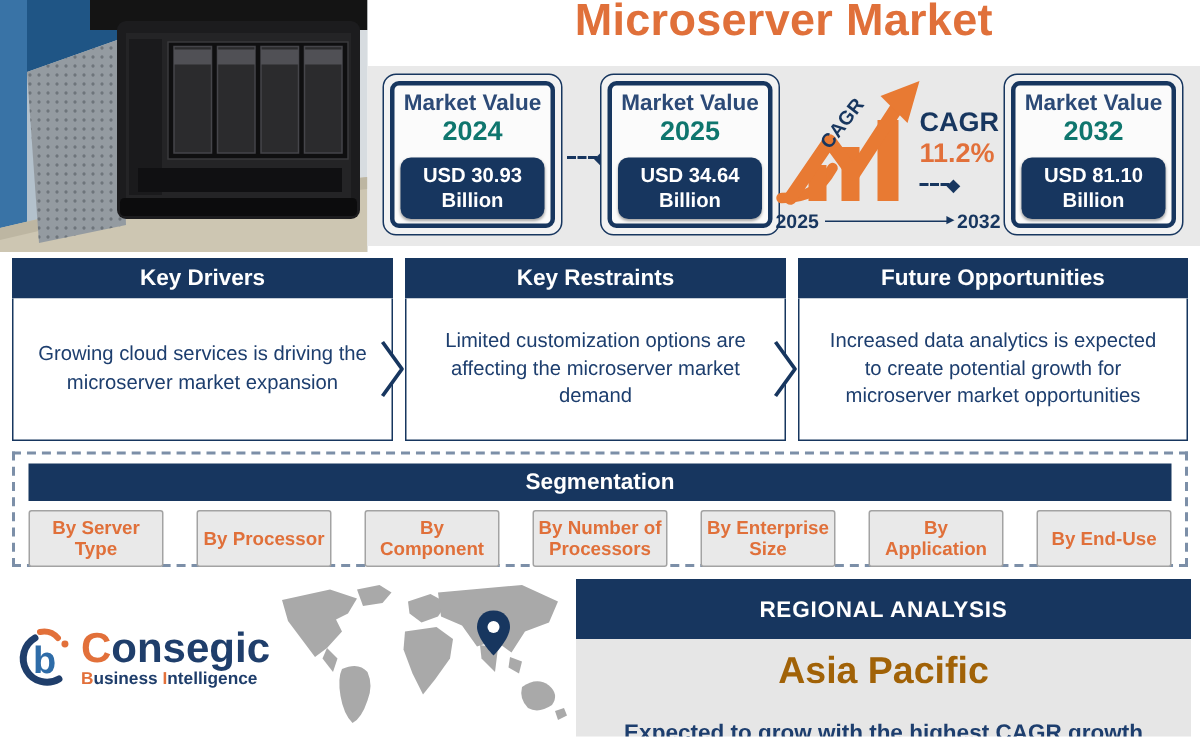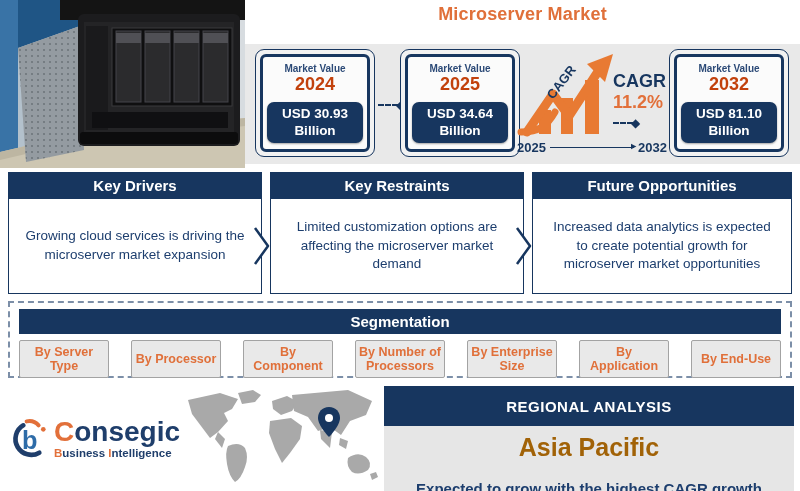--- a/index.html
+++ b/index.html
@@ -5,30 +5,30 @@
   * { margin:0; padding:0; box-sizing:border-box; }
   body { font-family:"Liberation Sans", sans-serif; background:#ffffff; }
   #stage { position:relative; width:800px; height:491px; background:#ffffff; overflow:hidden; }
 
   
   .photo { position:absolute; left:0; top:0; width:245px; height:168px; }
 
   
   .main-title { position:absolute; left:245px; top:0; width:555px; height:28px;
     display:flex; align-items:center; justify-content:center;
-    font-size:18px; font-weight:bold; color:#E0703A; letter-spacing:.2px; }
+    font-size:30px; font-weight:bold; color:#E0703A; letter-spacing:.2px; }
   .band { position:absolute; left:245px; top:44px; width:555px; height:120px; background:#E9E9E9; }
 
   .card { position:absolute; top:5px; width:120px; height:108px;
     border:1px solid #17365F; border-radius:9px; padding:4px; background:#F2F2F2; }
   .card-1 { left:10px; } .card-2 { left:155px; } .card-3 { left:424px; }
   .card-inner { width:100%; height:100%; border:3px solid #17365F; border-radius:6px;
     background:#FBFBFB; display:flex; flex-direction:column; align-items:center; justify-content:center; }
-  .card-label { font-size:10px; font-weight:bold; color:#2c4a77; }
-  .card-year { font-size:18px; font-weight:bold; color:#c2410c; margin-bottom:7px; }
+  .card-label { font-size:15px; font-weight:bold; color:#2c4a77; }
+  .card-year { font-size:18px; font-weight:bold; color:#0f766e; margin-bottom:7px; }
   .card-pill { background:#17365F; border-radius:7px; color:#fff; font-weight:bold;
     font-size:13.5px; line-height:1.25; text-align:center; padding:4px 6px; width:96px;
     box-shadow:0 1px 2px rgba(0,0,0,.35); }
 
   .dash-arrow { position:absolute; display:flex; align-items:center; }
   .dash-arrow .line { border-top:2px dashed #17365F; width:20px; }
   .dash-arrow .diamond { color:#17365F; font-size:12px; margin-left:-2px; line-height:1; }
   .arrow-cards { left:133px; top:55px; }
 
   .cagr-wrap { position:absolute; left:272px; top:4px; width:152px; height:112px; }

